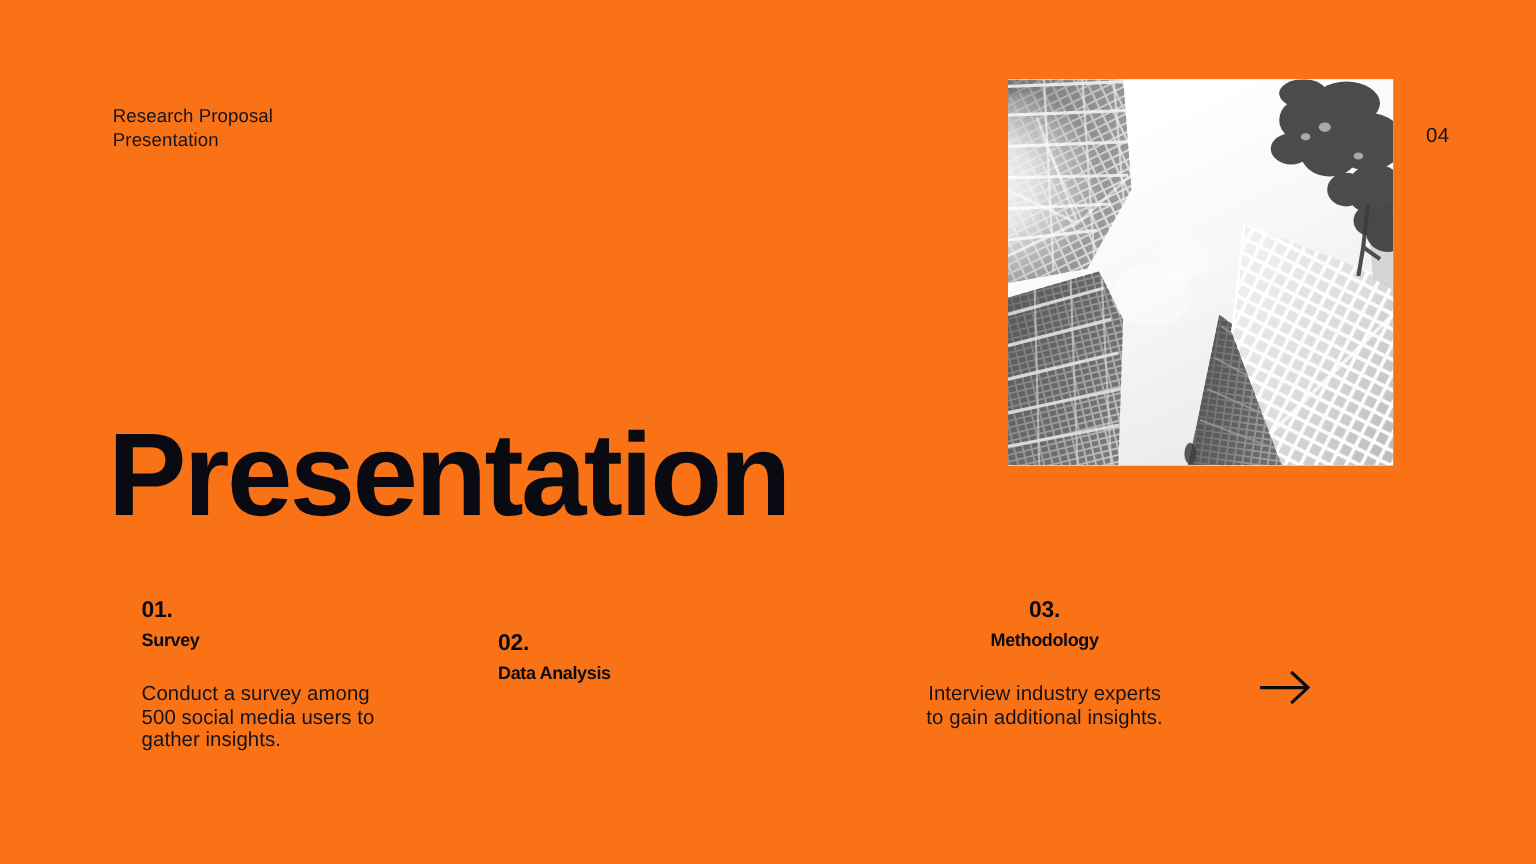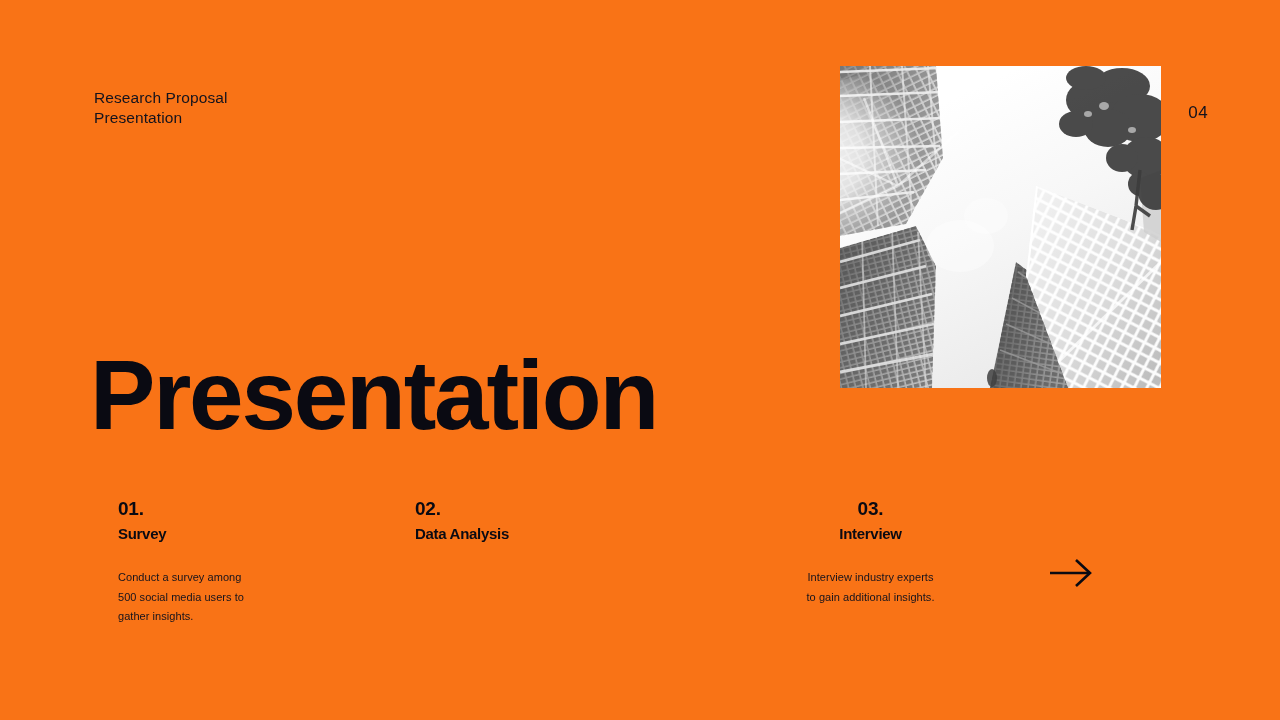--- a/index.html
+++ b/index.html
@@ -78,40 +78,40 @@
     left: 94px;
     top: 496px;
     width: 1000px;
   }
   .col {
     position: absolute;
     top: 0;
     width: 275px;
   }
   .col-1 { left: 0px; margin-left: 24px; }
-  .col-2 { left: 321px; }
+  .col-2 { left: 321px; margin-top: 28px; }
   .col-3 { left: 639px; text-align: center; }
 
   .col-num {
     font-size: 19px;
     line-height: 25px;
     font-weight: 700;
     letter-spacing: -0.2px;
     color: #0a0a12;
   }
   .col-heading {
     font-size: 15px;
     line-height: 25px;
     font-weight: 700;
     letter-spacing: -0.3px;
     color: #0a0a12;
   }
   .col-body {
     margin-top: 22px;
-    font-size: 11px;
+    font-size: 17px;
     line-height: 19.5px;
     letter-spacing: 0.05px;
     color: #14131d;
     font-weight: 400;
     white-space: pre-line;
   }
 
   
   .next-arrow {
     position: absolute;
@@ -280,21 +280,21 @@
 gather insights.</div>
     </div>
 
     <div class="col col-2">
       <div class="col-num">02.</div>
       <div class="col-heading">Data Analysis</div>
     </div>
 
     <div class="col col-3">
       <div class="col-num">03.</div>
-      <div class="col-heading">Interview</div>
+      <div class="col-heading">Methodology</div>
       <div class="col-body">Interview industry experts
 to gain additional insights.</div>
     </div>
 
   </div>
 
   <div class="next-arrow">
     <svg width="50" height="34" viewBox="0 0 50 34" xmlns="http://www.w3.org/2000/svg">
       <path d="M2 17 L42 17" stroke="#0a0a12" stroke-width="2.6" fill="none" stroke-linecap="butt"></path>
       <path d="M28 4 L42 17 L28 30" stroke="#0a0a12" stroke-width="2.6" fill="none" stroke-linecap="butt" stroke-linejoin="miter"></path>

